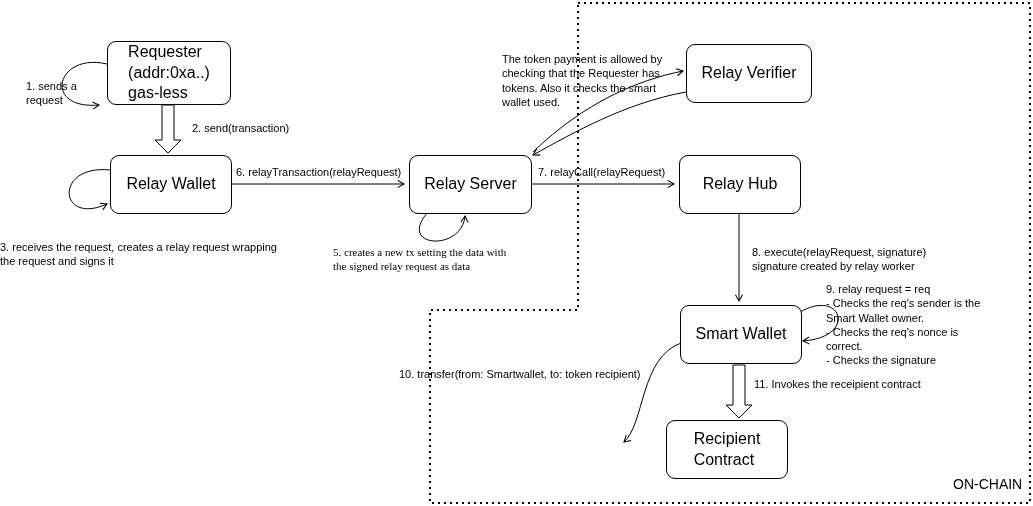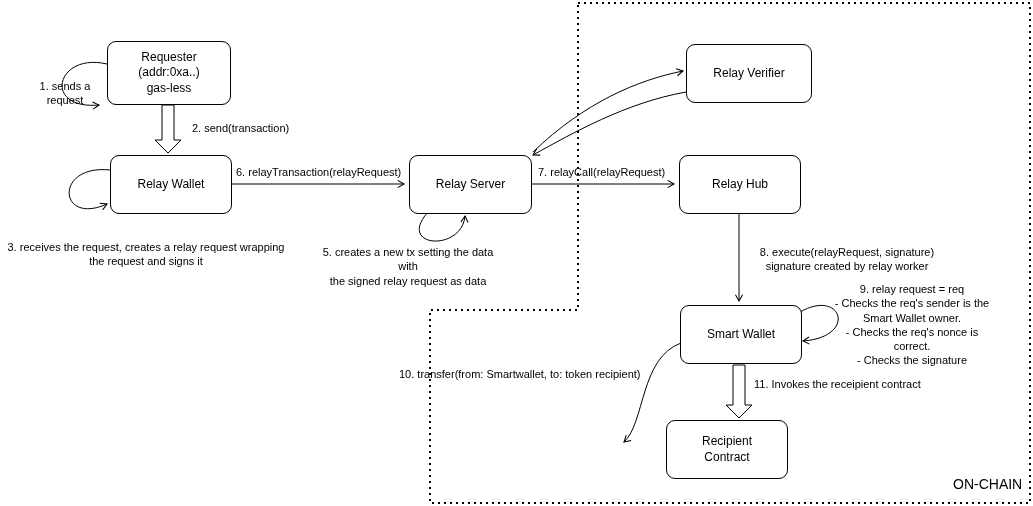--- a/index.html
+++ b/index.html
@@ -3,27 +3,27 @@
 <meta charset="utf-8">
 <style>
   html,body{margin:0;padding:0;background:#fff;}
   .canvas{
     position:relative;width:1033px;height:506px;background:#ffffff;
     font-family:"Liberation Sans",sans-serif;color:#000;overflow:hidden;
   }
   svg.layer{position:absolute;left:0;top:0;width:1033px;height:506px;}
   .node{
     position:absolute;background:#ffffff;border:1px solid #000;border-radius:9px;
-    display:flex;align-items:center;justify-content:center;text-align:center;
-    font-size:12px;line-height:1.3;white-space:pre-line;z-index:2;
+    display:flex;align-items:center;justify-content:center;text-align:left;
+    font-size:16px;line-height:1.3;white-space:pre-line;z-index:2;
   }
   .note{
     position:absolute;font-size:11px;line-height:1.3;white-space:pre-line;z-index:3;
   }
-  .center{text-align:center;}
+  .center{}
   .onchain{font-size:14px;}
 </style>
 </head>
 <body>
 
 <div class="canvas">
 
   <svg class="layer">
     <defs>
       <marker id="arrow" viewBox="0 0 10 10" refX="8" refY="5" markerWidth="9" markerHeight="9" orient="auto-start-reverse">
@@ -78,23 +78,27 @@
   <div class="note center" style="left:26px;top:79px;width:78px;">1. sends a
 request</div>
 
   <div class="note" style="left:192px;top:121px;">2. send(transaction)</div>
 
   <div class="note center" style="left:0px;top:240px;width:292px;">3. receives the request, creates a relay request wrapping
 the request and signs it</div>
 
   <div class="note" style="left:236px;top:165px;">6. relayTransaction(relayRequest)</div>
 
-  <div class="note center" style="left:314px;top:245px;width:188px;">5. creates a new tx setting the data with
+  <div class="note center" style="left:333px;top:245px;width:188px;font-family:Liberation Serif, serif;">5. creates a new tx setting the data with
 the signed relay request as data</div>
 
+  <div class="note" style="left:502px;top:52px;">The token payment is allowed by
+checking that the Requester has
+tokens. Also it checks the smart
+wallet used.</div>
 
   <div class="note" style="left:538px;top:165px;">7. relayCall(relayRequest)</div>
 
   <div class="note center" style="left:752px;top:245px;width:190px;">8. execute(relayRequest, signature)
 signature created by relay worker</div>
 
   <div class="note center" style="left:826px;top:282px;width:172px;">9. relay request = req
 - Checks the req's sender is the
 Smart Wallet owner.
 - Checks the req's nonce is correct.

